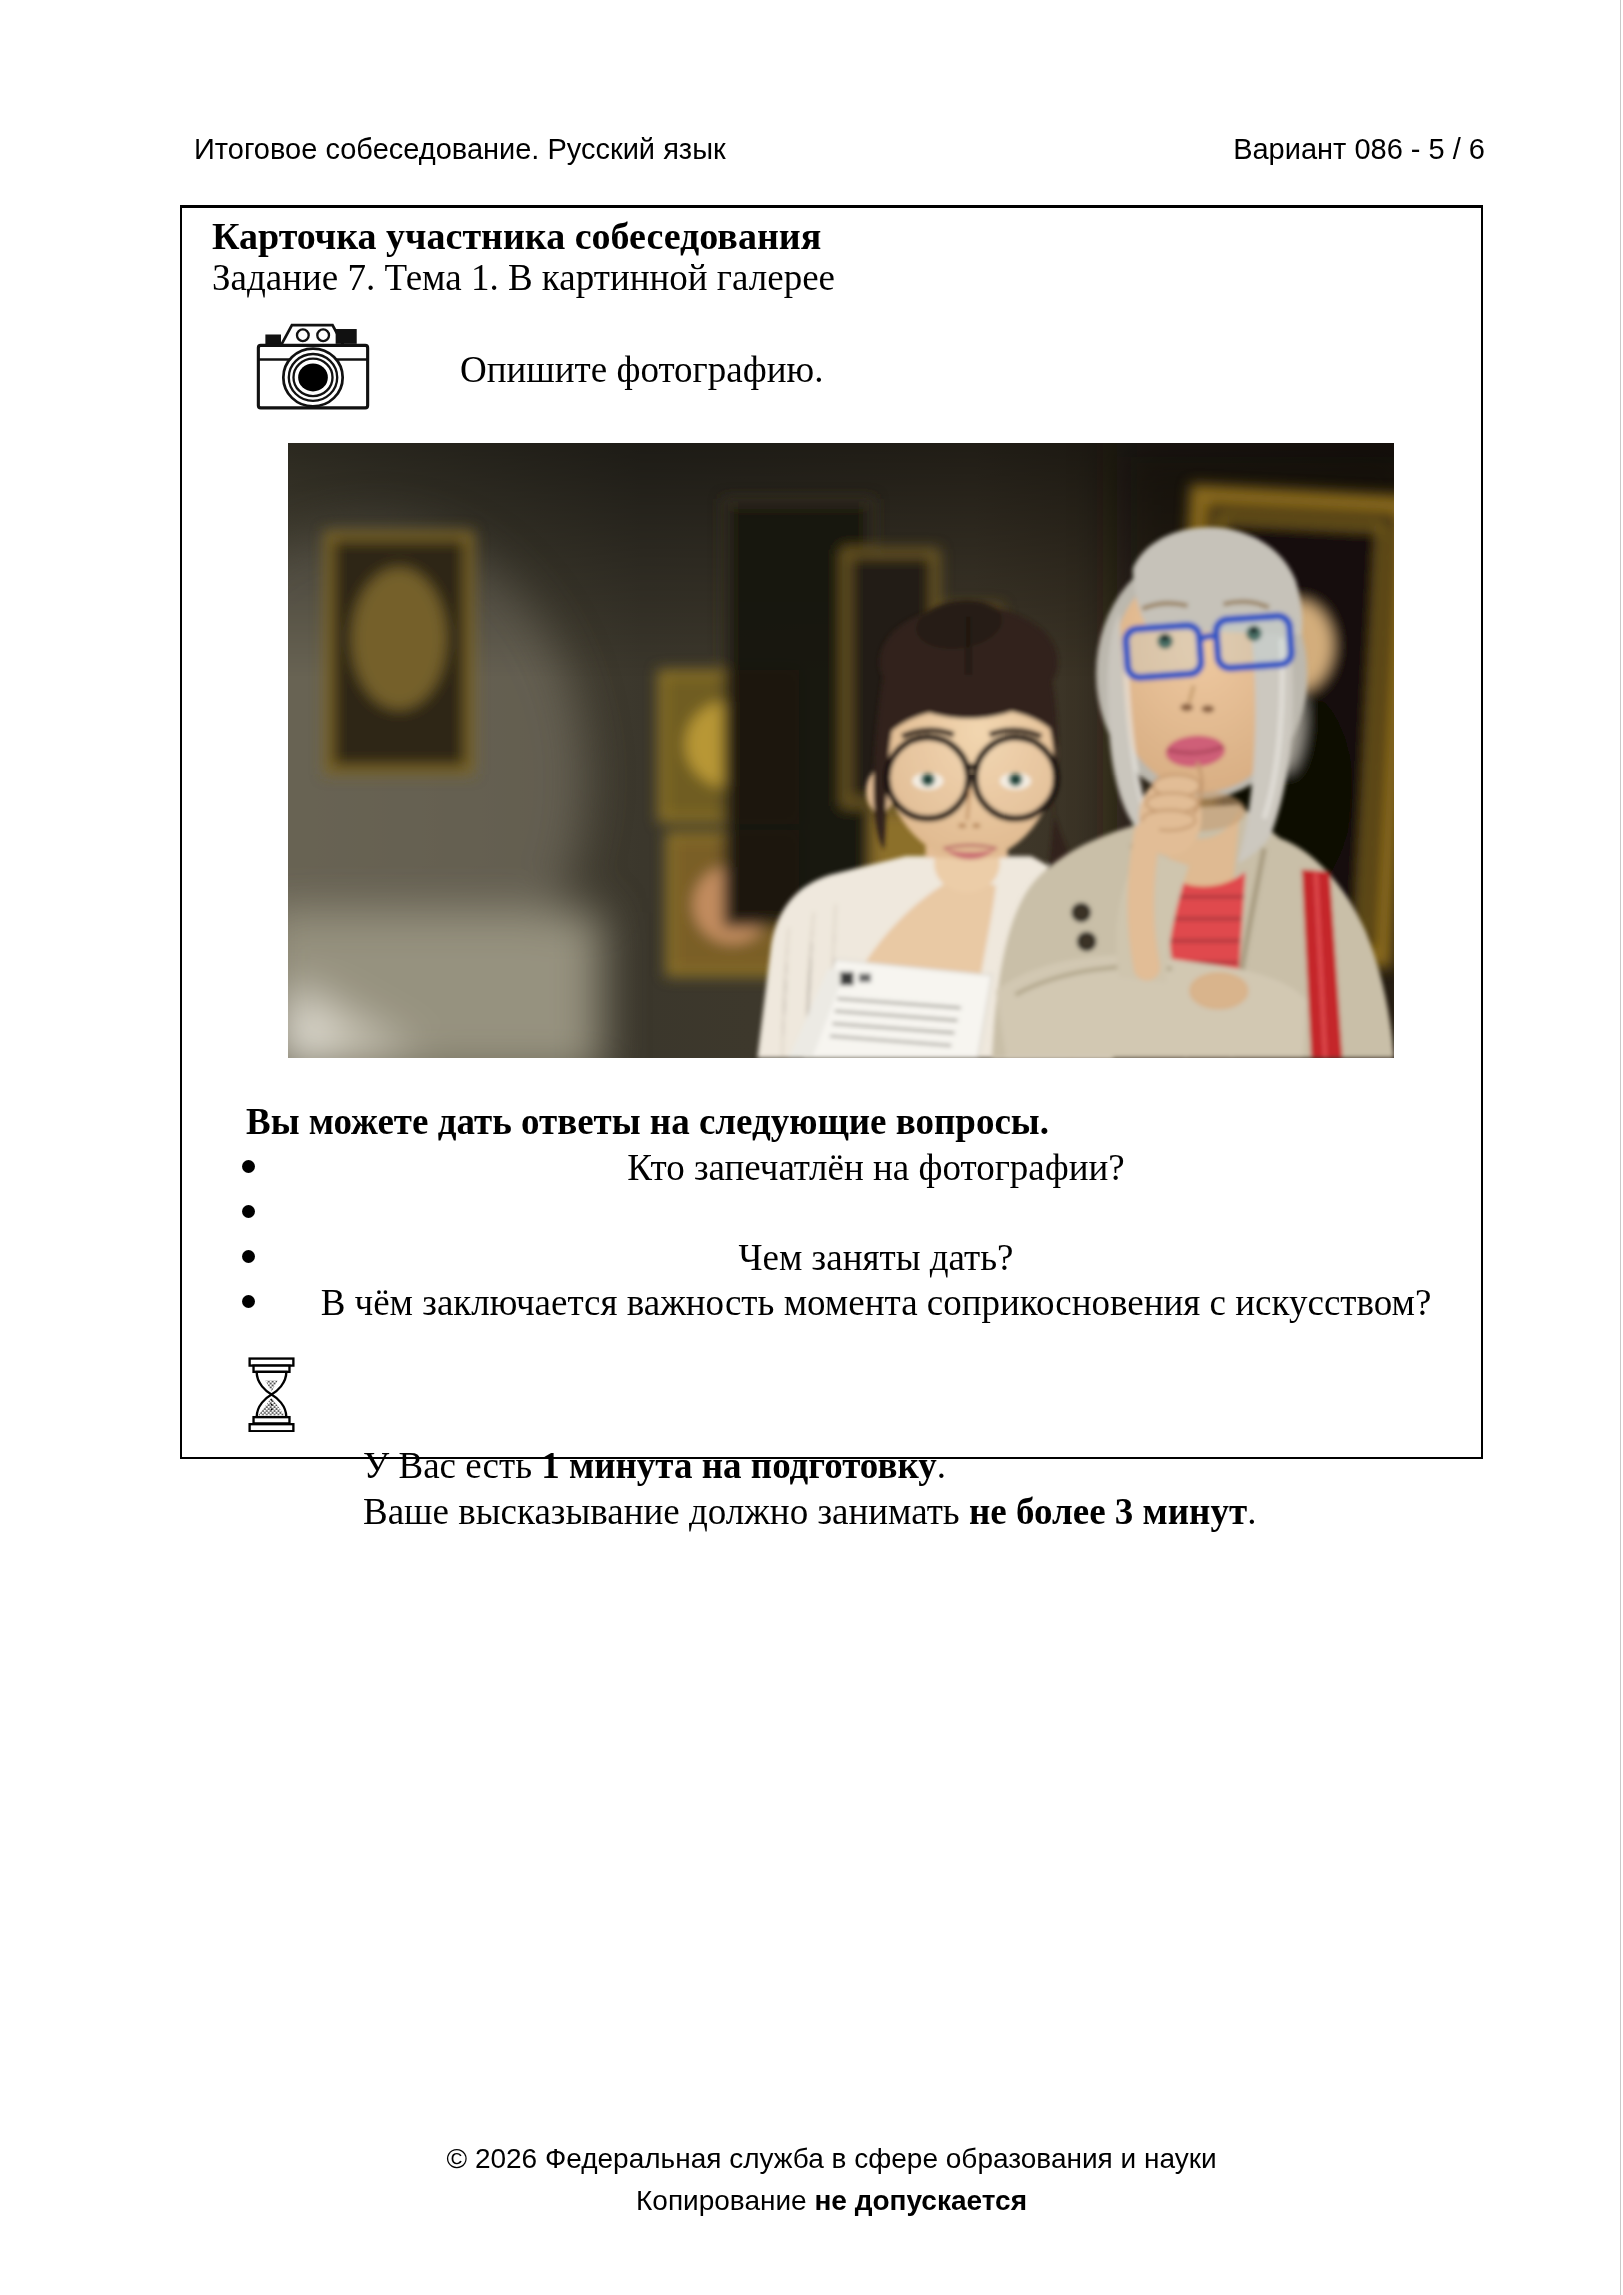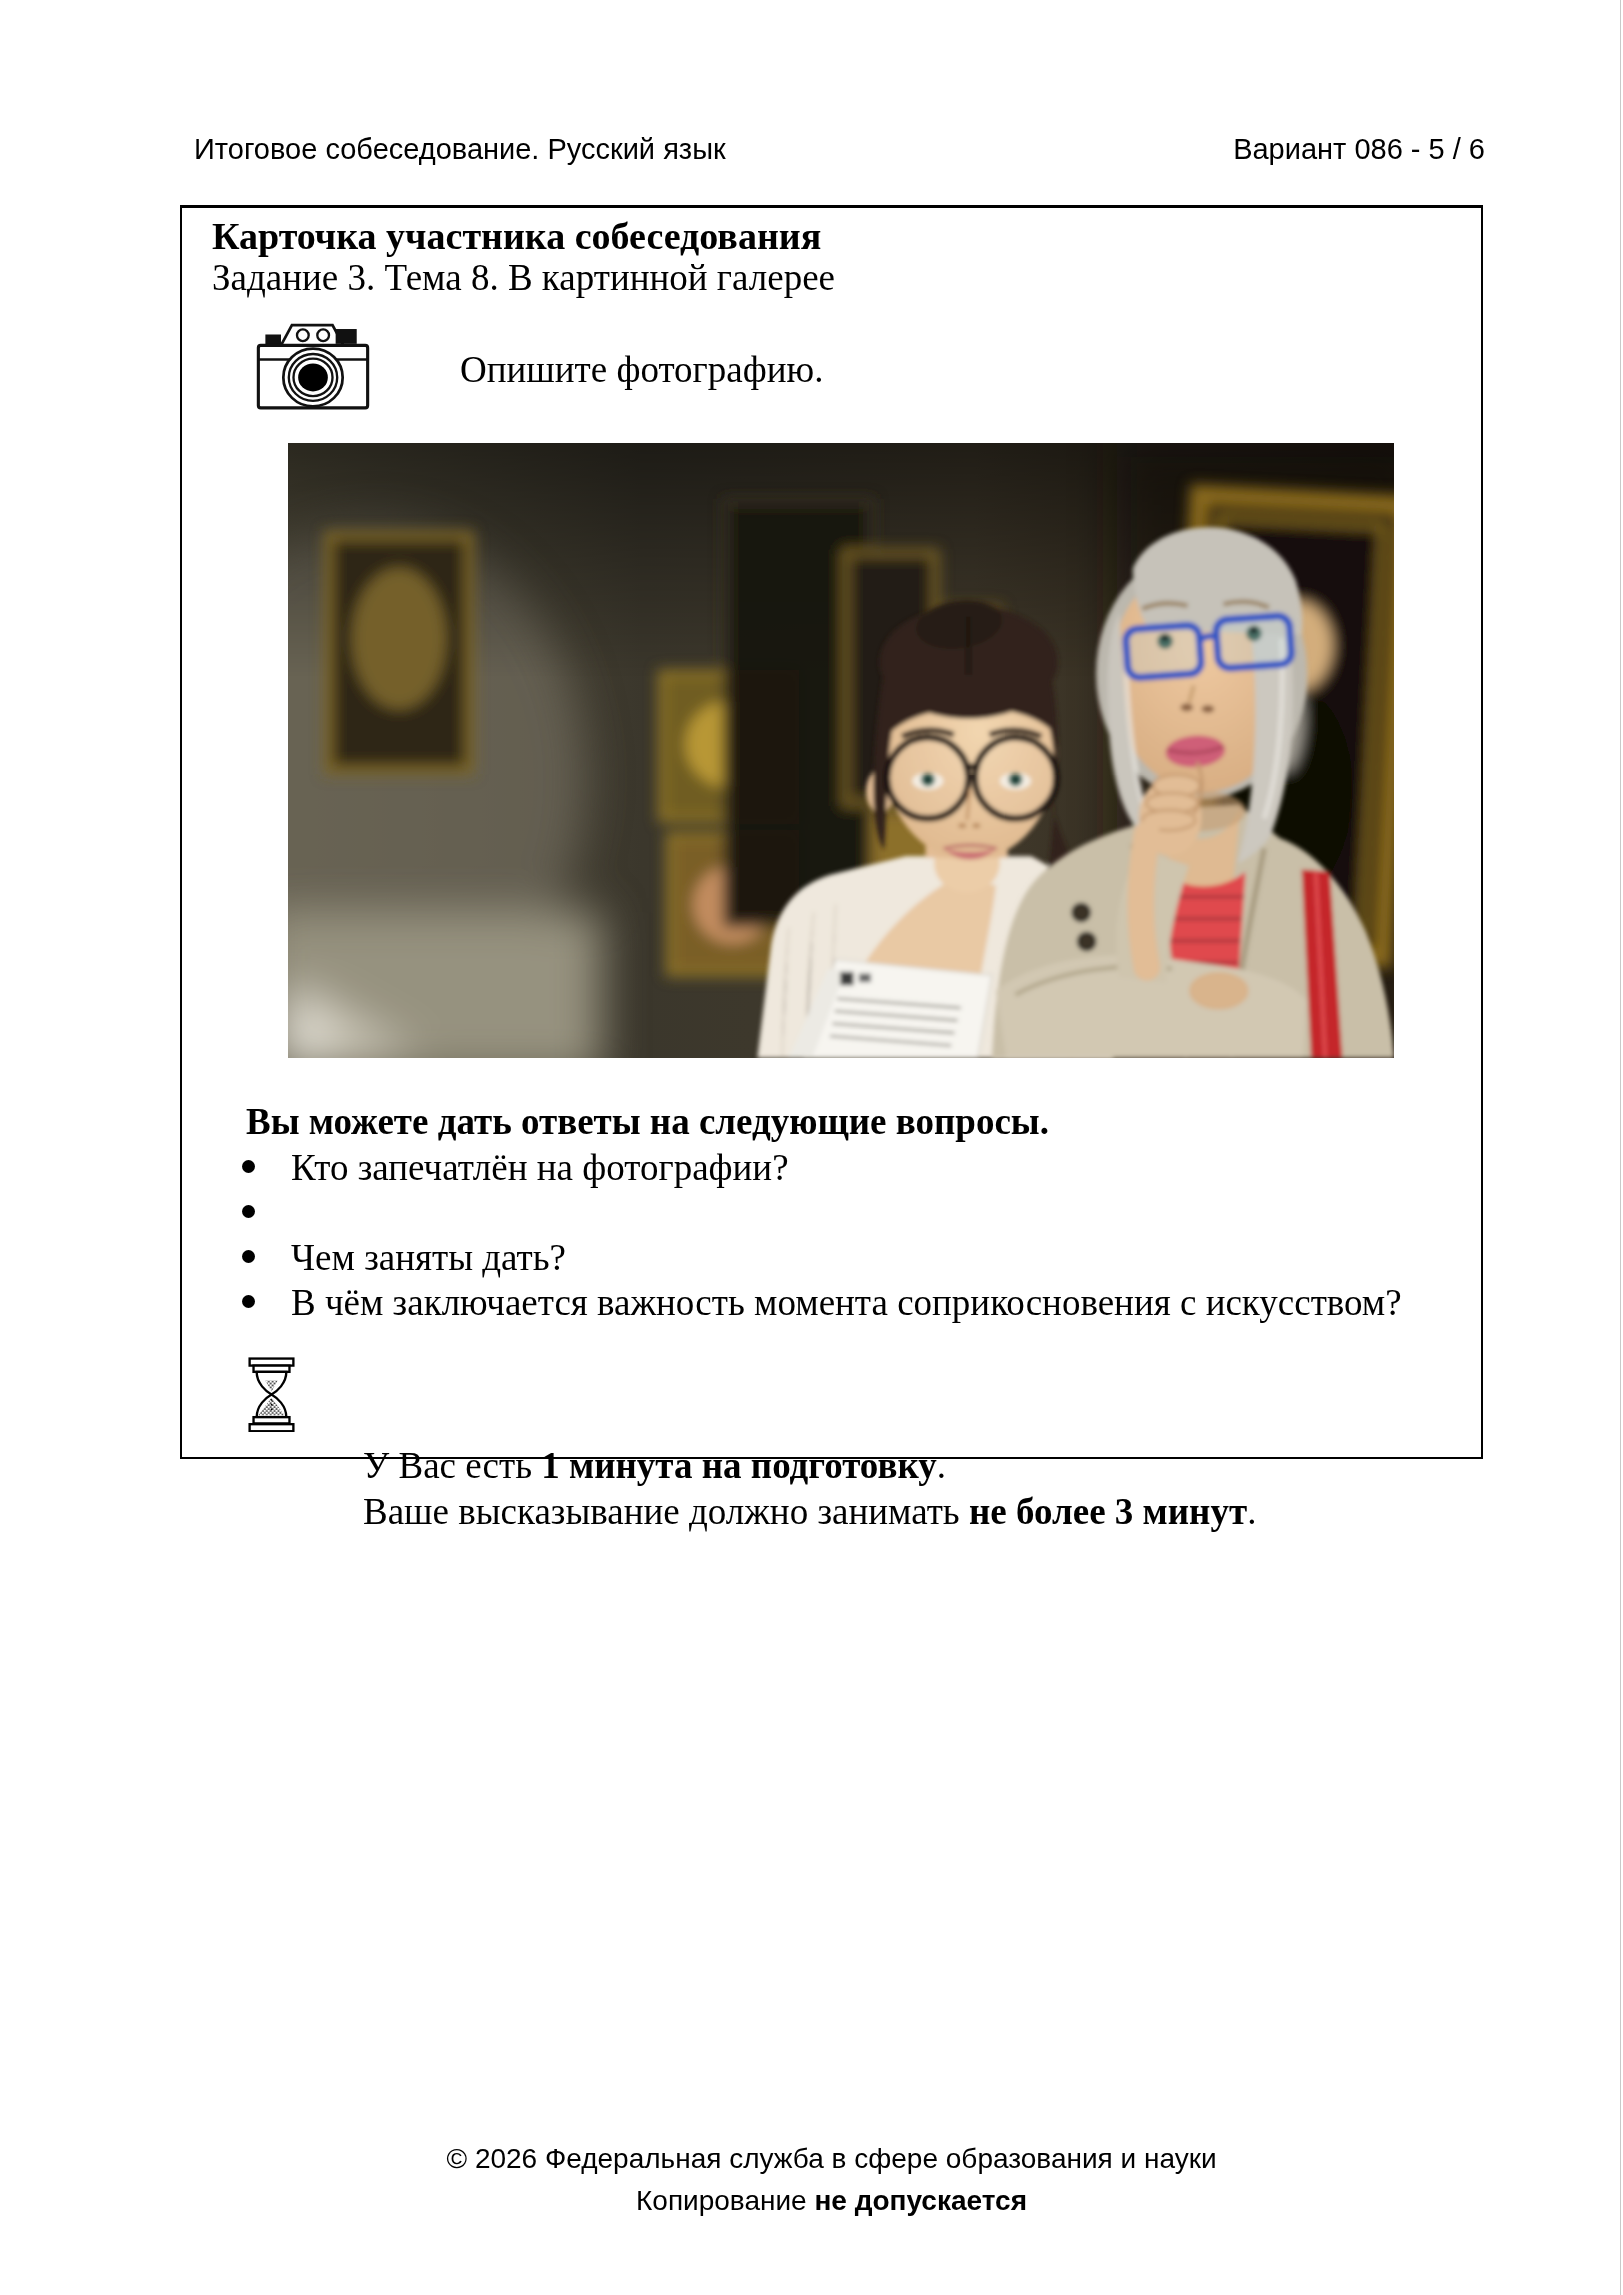--- a/index.html
+++ b/index.html
@@ -16,21 +16,21 @@
   .card-title{position:absolute;left:30px;top:6.3px;font-size:38px;line-height:45px;font-weight:bold;}
   .card-subtitle{position:absolute;left:30px;top:47px;font-size:37px;line-height:45px;}
 
   .camera-icon{position:absolute;left:74px;top:114px;width:114px;height:89px;}
   .camera-caption{position:absolute;left:278px;top:139px;font-size:37px;line-height:45px;}
 
   .photo{position:absolute;left:106px;top:235px;width:1106px;height:615px;overflow:hidden;background:#37332a;}
   .photo svg{display:block;width:100%;height:100%;}
 
   .q-intro{position:absolute;left:64px;top:891px;font-size:37px;line-height:45px;font-weight:bold;}
-  .q-list{position:absolute;left:59px;top:937px;width:1220px;}
+  .q-list{position:absolute;left:59px;top:937px;width:1220px;text-align:center;}
   .q-row{position:relative;height:45px;padding-left:50px;font-size:37px;line-height:45px;white-space:nowrap;}
   .q-dot{position:absolute;left:0.8px;top:15px;width:13.3px;height:13.3px;border-radius:50%;background:#000;}
 
   .hourglass-icon{position:absolute;left:66px;top:1149px;width:47px;height:75px;}
   .timer-text{position:absolute;left:181px;top:1235px;font-size:37px;line-height:46px;white-space:nowrap;}
   .b{font-weight:bold;}
 
   
   .footer{position:absolute;left:180px;top:2138px;width:1303px;text-align:center;
           font-family:"Liberation Sans",sans-serif;font-size:28px;line-height:42px;}
@@ -40,21 +40,21 @@
 
 <div class="page-edge"></div>
 
 <div class="header">
   <span>Итоговое собеседование. Русский язык</span>
   <span>Вариант 086 - 5 / 6</span>
 </div>
 
 <div class="card">
   <div class="card-title">Карточка участника собеседования</div>
-  <div class="card-subtitle">Задание 3. Тема 8. В картинной галерее</div>
+  <div class="card-subtitle">Задание 7. Тема 1. В картинной галерее</div>
 
   <svg class="camera-icon" viewBox="0 0 146 114">
     <polygon points="46,4 98,4 112,30 32,30" fill="#fff" stroke="#111" stroke-width="3.5"></polygon>
     <circle cx="60" cy="17" r="7.5" fill="#fff" stroke="#111" stroke-width="3"></circle>
     <circle cx="86" cy="17" r="7.5" fill="#fff" stroke="#111" stroke-width="3"></circle>
     <rect x="12" y="16" width="20" height="13" fill="#111"></rect>
     <rect x="102" y="9" width="27" height="19" fill="#111"></rect>
     <rect x="3" y="30" width="140" height="80" rx="3" fill="#fff" stroke="#111" stroke-width="4"></rect>
     <line x1="3" y1="48" x2="143" y2="48" stroke="#111" stroke-width="3"></line>
     <ellipse cx="73" cy="71" rx="38" ry="37" fill="#fff" stroke="#111" stroke-width="3.5"></ellipse>

